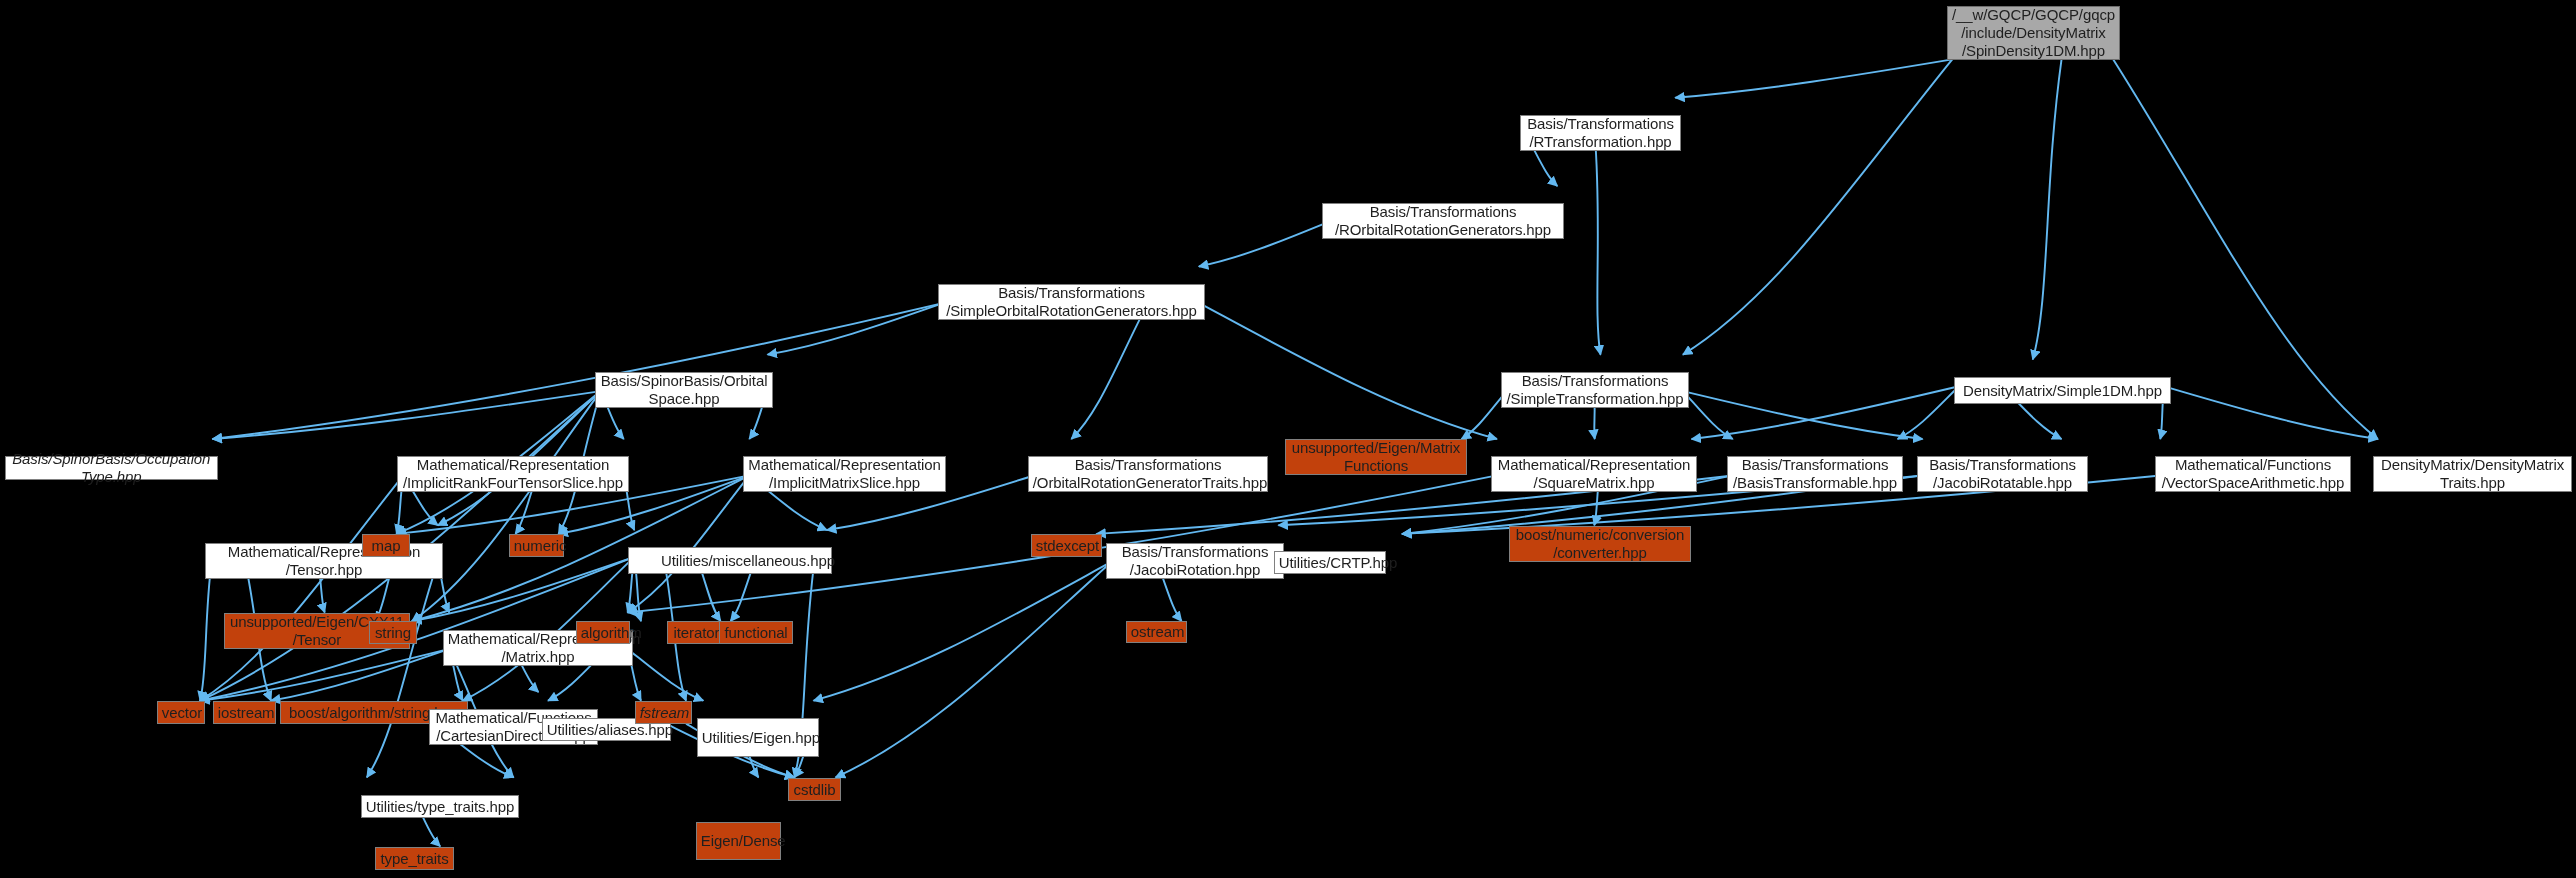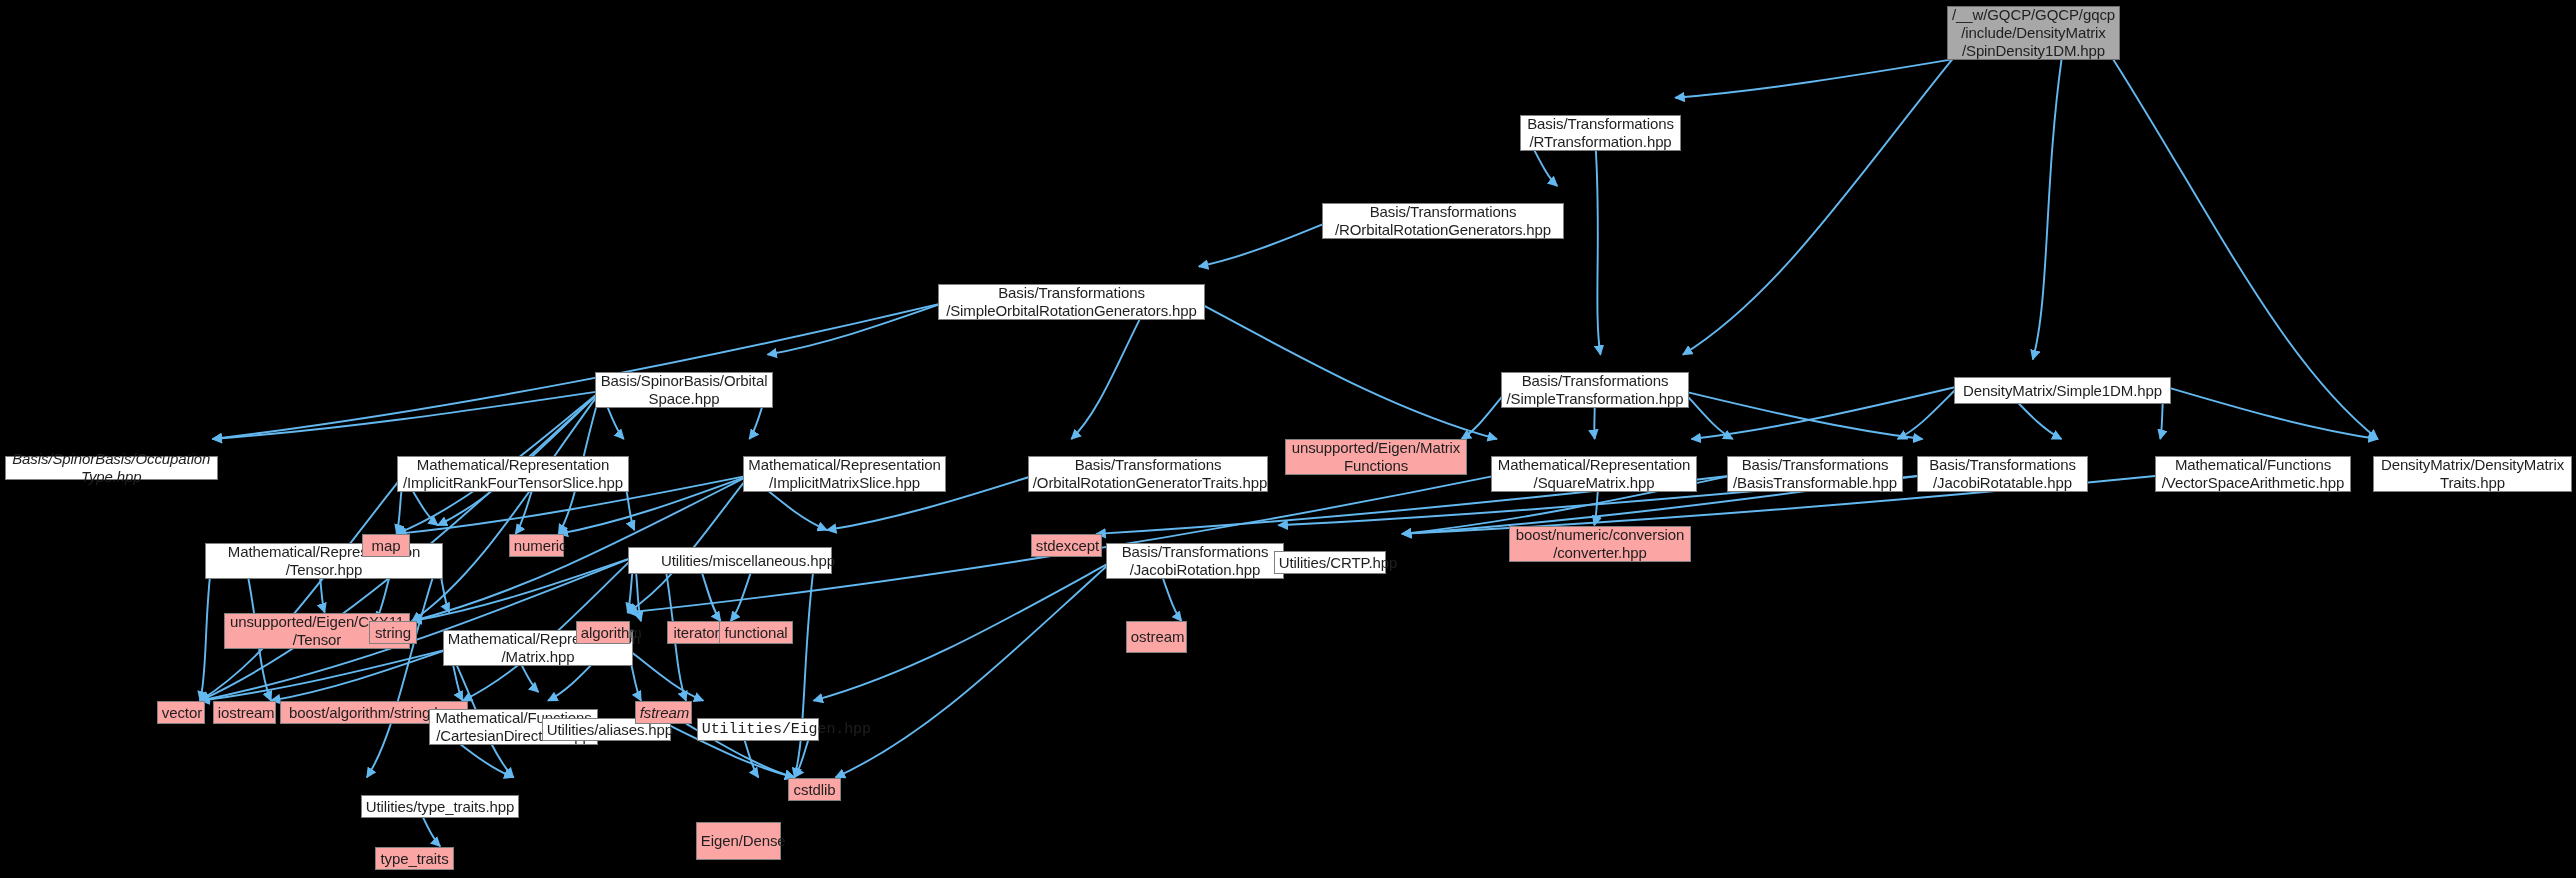--- a/index.html
+++ b/index.html
@@ -37,21 +37,21 @@
     letter-spacing: -0.1px;
     white-space: pre-line;
     padding: 1px 3.8px;
     cursor: pointer;
   }
   .node.internal {
     background: #ffffff;
     margin-top: 17px;
   }
   .node.external {
-    background: #fca5a5;
+    background: #c2410c;
   }
   .node.root {
     background: #a8a8a8;
     border: 1px solid #6e6e6e;
   }
   .node-label {
     display: block;
     width: 100%;
   }
 </style>
@@ -191,27 +191,27 @@
 /JacobiRotation.hpp</span></div>
     <div class="node internal" style="left: 1274px; top: 534px; width: 112px; height: 23px;"><span class="node-label">Utilities/CRTP.hpp</span></div>
     <div class="node external" style="left: 224px; top: 613px; width: 186px; height: 36px;"><span class="node-label">unsupported/Eigen/CXX11
 /Tensor</span></div>
     <div class="node external" style="left: 369px; top: 621px; width: 48px; height: 23px;"><span class="node-label">string</span></div>
     <div class="node internal" style="left: 443px; top: 613px; width: 190px; height: 36px;"><span class="node-label">Mathematical/Representation
 /Matrix.hpp</span></div>
     <div class="node external" style="left: 576px; top: 621px; width: 54px; height: 23px;"><span class="node-label">algorithm</span></div>
     <div class="node external" style="left: 667px; top: 621px; width: 59px; height: 23px;"><span class="node-label">iterator</span></div>
     <div class="node external" style="left: 719px; top: 621px; width: 74px; height: 23px;"><span class="node-label">functional</span></div>
-    <div class="node external" style="left: 1126px; top: 621px; width: 61px; height: 32px;"><span class="node-label">ostream</span></div>
+    <div class="node external" style="left: 1126px; top: 621px; width: 61px; height: 22px;"><span class="node-label">ostream</span></div>
     <div class="node external" style="left: 157px; top: 701px; width: 48px; height: 23px;"><span class="node-label">vector</span></div>
     <div class="node external" style="left: 213px; top: 701px; width: 63px; height: 23px;"><span class="node-label">iostream</span></div>
     <div class="node external" style="left: 280px; top: 701px; width: 188px; height: 23px;"><span class="node-label">boost/algorithm/string.hpp</span></div>
     <div class="node internal" style="left: 429px; top: 692px; width: 169px; height: 36px;"><span class="node-label">Mathematical/Functions
 /CartesianDirection.hpp</span></div>
     <div class="node internal" style="left: 542px; top: 701px; width: 129px; height: 23px;"><span class="node-label">Utilities/aliases.hpp</span></div>
     <div class="node external" style="left: 635px; top: 701px; width: 57px; height: 23px; font-style: italic;"><span class="node-label">fstream</span></div>
-    <div class="node internal" style="left: 697px; top: 701px; width: 122px; height: 23px; font-family: Liberation Mono, monospace;"><span class="node-label">Utilities/Eigen.hpp</span></div>
+    <div class="node internal" style="left: 697px; top: 701px; width: 122px; height: 39px;"><span class="node-label">Utilities/Eigen.hpp</span></div>
     <div class="node internal" style="left: 361px; top: 778px; width: 158px; height: 23px;"><span class="node-label">Utilities/type_traits.hpp</span></div>
     <div class="node external" style="left: 696px; top: 822px; width: 85px; height: 38px;"><span class="node-label">Eigen/Dense</span></div>
     <div class="node external" style="left: 788px; top: 778px; width: 53px; height: 23px;"><span class="node-label">cstdlib</span></div>
     <div class="node external" style="left: 375px; top: 847px; width: 79px; height: 23px;"><span class="node-label">type_traits</span></div>
   </div>
 
 
 </body></html>

